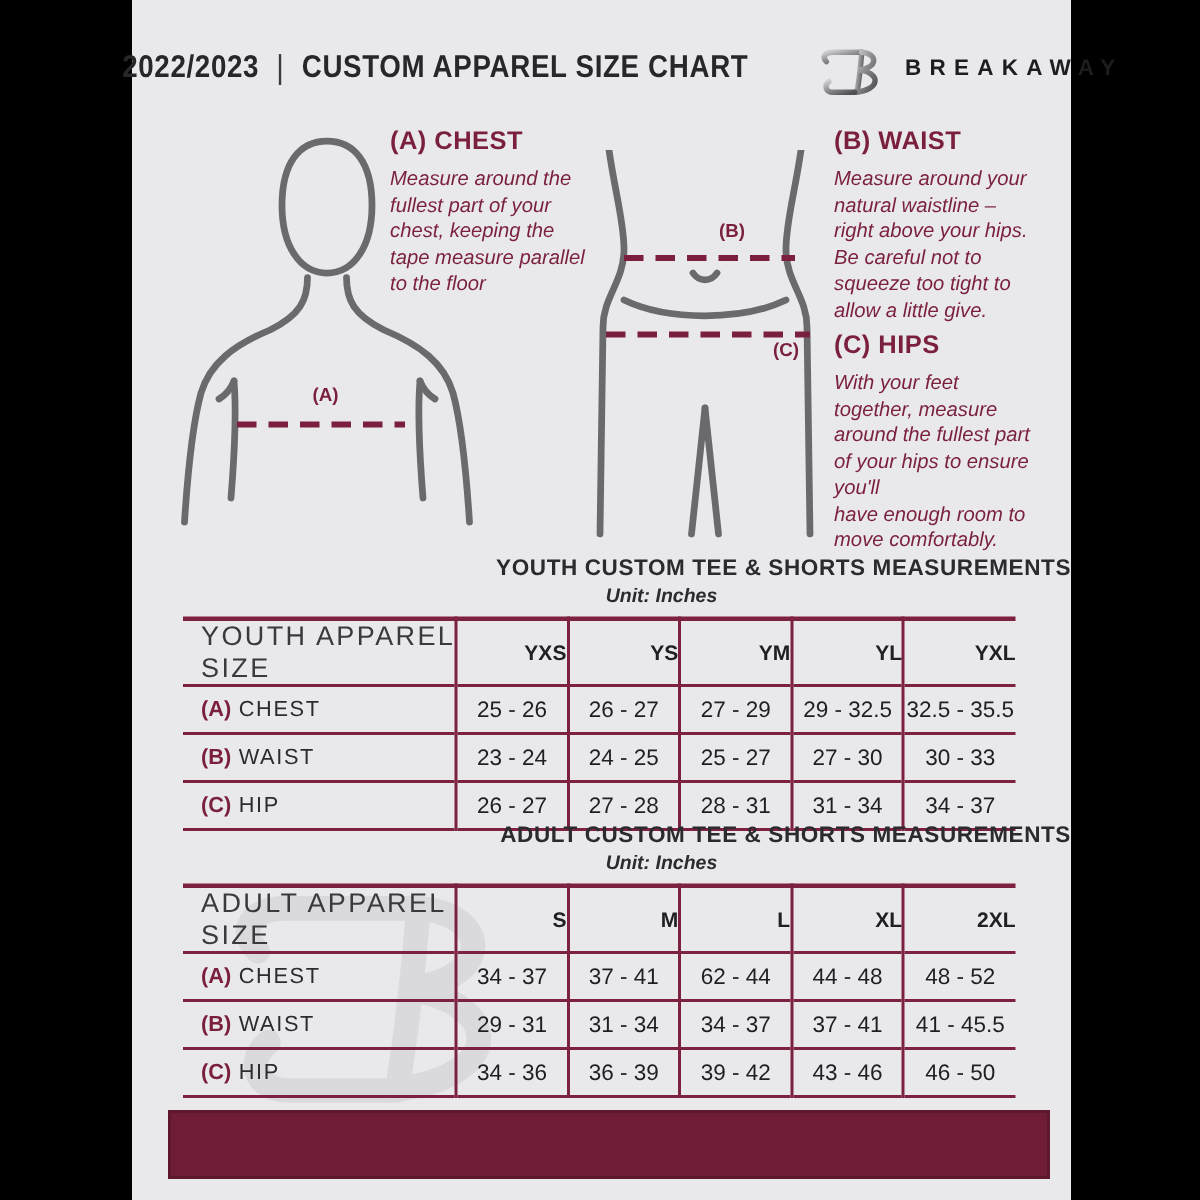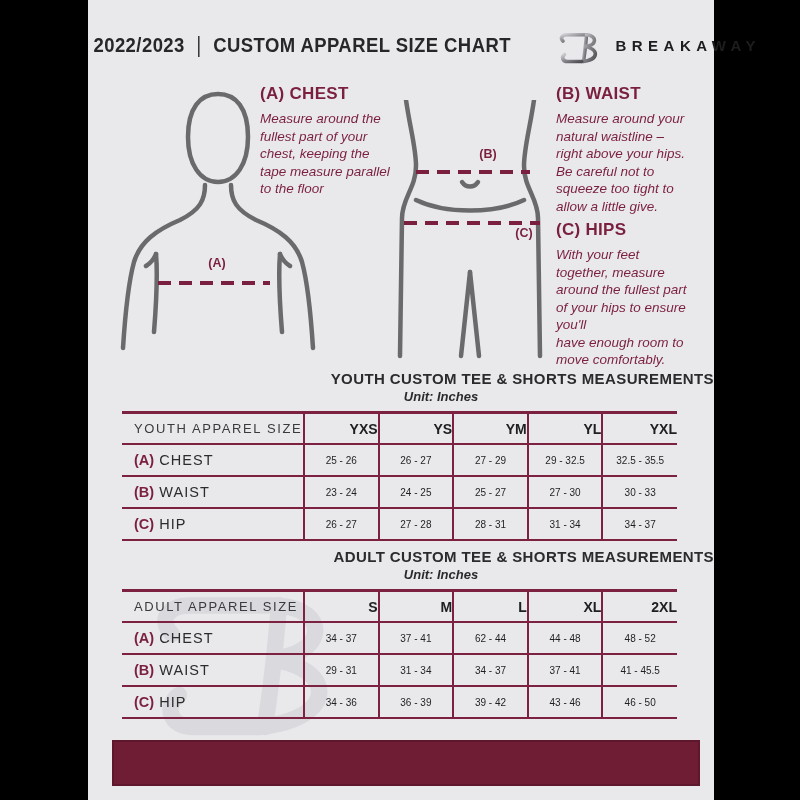--- a/index.html
+++ b/index.html
@@ -19,21 +19,21 @@
   .page{
     position:absolute;left:88px;top:0;width:626px;height:800px;
     background:var(--pagebg);
   }
   .side-bar{position:absolute;top:0;height:800px;background:#000;}
   .side-bar.left{left:0;width:88px;}
   .side-bar.right{right:0;width:86px;}
 
   
   .header-row{
-    position:absolute;top:22px;left:12px;width:100%;height:46px;
+    position:absolute;top:22px;left:0;width:100%;height:46px;
     display:flex;align-items:center;justify-content:center;gap:20px;
   }
   .doc-title{
     display:flex;align-items:center;gap:13px;white-space:nowrap;
     font-weight:bold;font-size:21px;color:#27272a;letter-spacing:.5px;
     transform:scaleX(.88);transform-origin:center;
   }
   .doc-title .divider{font-weight:normal;color:#3a3a3d;font-size:22px;}
   .brand{display:flex;align-items:center;gap:12px;}
   .brand-name{font-weight:bold;font-size:15px;letter-spacing:5.5px;color:#1d1d1f;}
@@ -63,24 +63,24 @@
   table.size-table{
     position:absolute;left:34px;width:555px;border-collapse:collapse;table-layout:fixed;
     border-top:3px solid var(--line);border-bottom:2px solid var(--line);
   }
   .size-table col.c-label{width:182px;}
   .size-table col.c-size{width:74.6px;}
   .size-table tr{border-bottom:2px solid var(--line);}
   .size-table th,.size-table td{padding:0;}
   .size-table thead th{height:29px;font-weight:bold;font-size:14px;color:#202023;text-align:right;}
   .size-table thead th.lbl{
-    font-weight:normal;font-size:13px;letter-spacing:1.6px;color:#3a3a3d;
+    font-weight:normal;font-size:18px;letter-spacing:1.6px;color:#3a3a3d;
     text-align:left;padding-left:12px;
   }
-  .size-table tbody td{height:30px;font-size:10px;color:#1f1f22;text-align:center;}
+  .size-table tbody td{height:30px;font-size:15px;color:#1f1f22;text-align:center;}
   .size-table tbody td.lbl{
     text-align:left;padding-left:12px;font-size:14.5px;letter-spacing:1.1px;color:#2c2c2f;
   }
   .size-table td:not(.lbl),.size-table th:not(.lbl){border-left:2px solid var(--line);}
   .row-marker{font-weight:bold;color:var(--maroon);margin-right:5px;letter-spacing:0;}
 
   
   .watermark{position:absolute;left:66px;top:552px;opacity:.75;}
   .watermark path{fill:none;stroke:var(--watermark);stroke-width:4.6;stroke-linecap:round;}
   .footer-bar{

